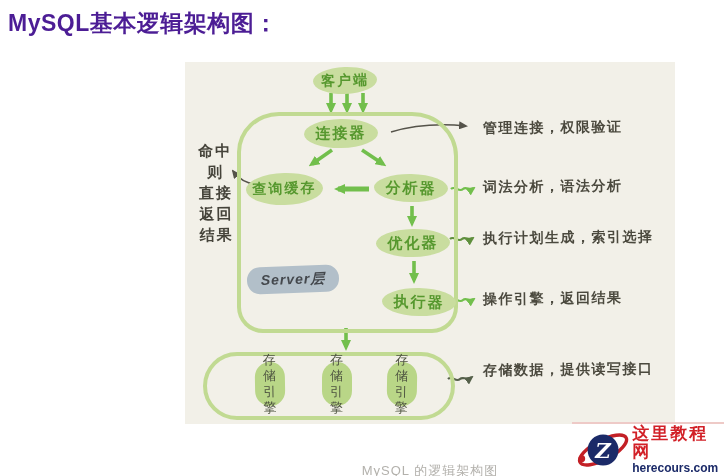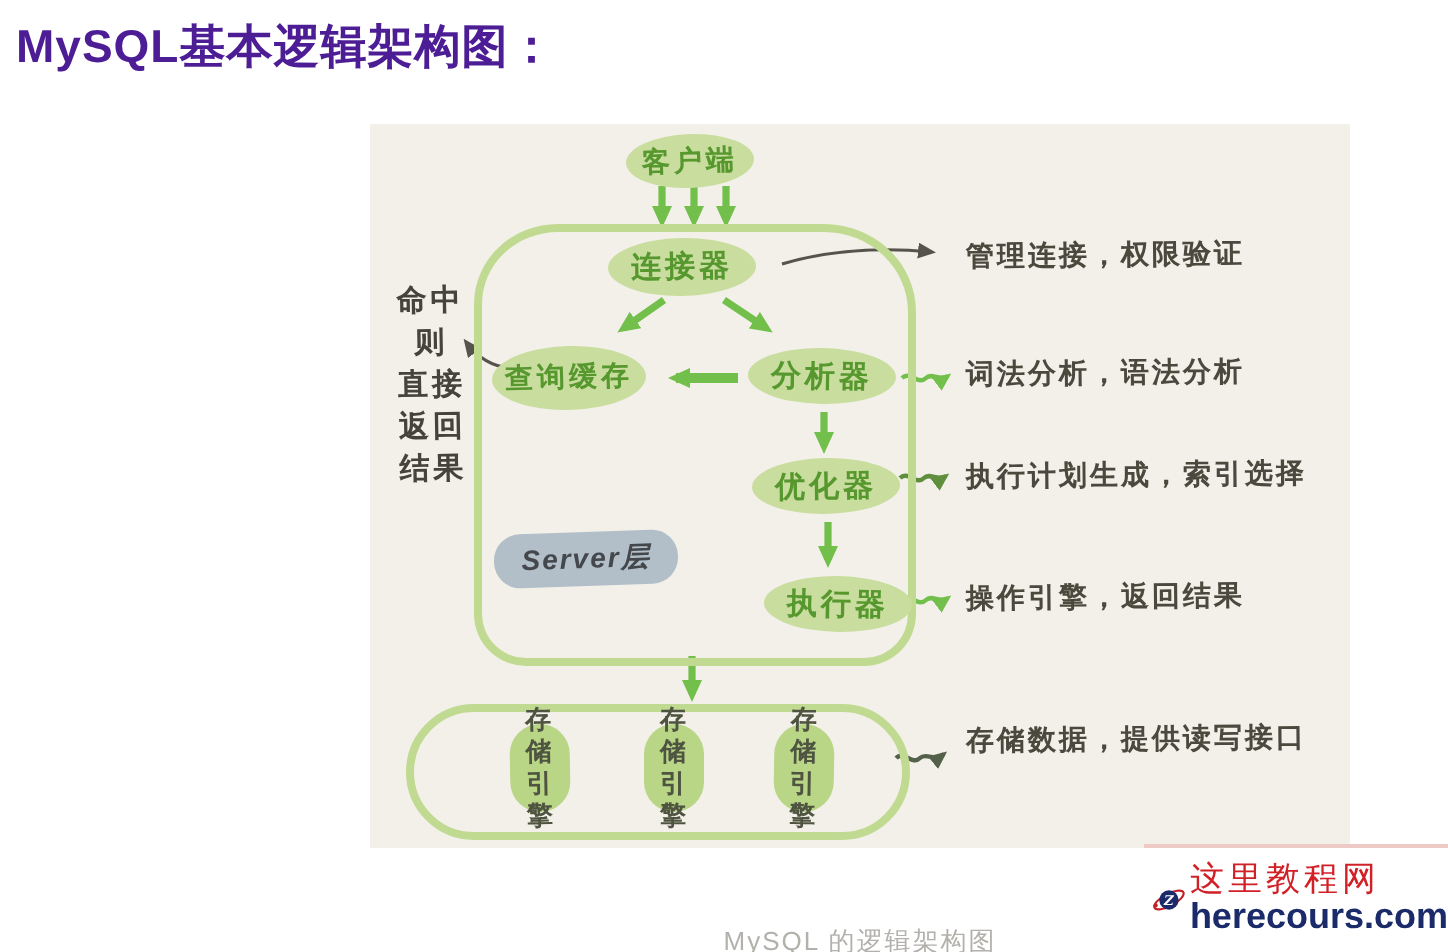--- a/index.html
+++ b/index.html
@@ -32,36 +32,36 @@
   .n-cache{left:61px;top:111px;width:77px;height:32px;transform:rotate(-1.5deg);font-size:14px;}
   .n-analyzer{left:189px;top:112px;width:74px;height:28px;transform:rotate(1deg);}
   .n-optimizer{left:191px;top:167px;width:74px;height:28px;transform:rotate(-1deg);}
   .n-executor{left:197px;top:226px;width:74px;height:28px;transform:rotate(1deg);}
   .server-chip{position:absolute;left:62px;top:204px;width:92px;height:27px;
     background:var(--chip-bg);border-radius:13px;display:flex;align-items:center;
     justify-content:center;color:#44484d;font-weight:bold;font-style:italic;
     font-size:14px;letter-spacing:1px;transform:rotate(-2deg);}
   .engine-blob{position:absolute;top:300px;height:44px;width:30px;padding:0 11px;
     background:#b9d687;border-radius:15px;display:flex;align-items:center;
-    justify-content:center;text-align:center;color:#4e5440;font-weight:bold;
+    justify-content:center;text-align:center;color:#4e5440;font-weight:normal;
     font-size:13px;line-height:16px;letter-spacing:1px;}
   .e1{left:70px;transform:rotate(-1deg);} .e2{left:137px;} .e3{left:202px;transform:rotate(1deg);}
   .left-note{position:absolute;left:10px;top:78px;width:42px;text-align:center;
     color:#45433a;font-weight:bold;font-size:15px;line-height:21px;letter-spacing:2px;
     transform:rotate(-1deg);}
   .ann{position:absolute;left:298px;color:var(--ink);font-size:14px;font-weight:bold;
     letter-spacing:1.5px;white-space:nowrap;transform:rotate(-.6deg);}
   .ann-1{top:57px;} .ann-2{top:116px;} .ann-3{top:167px;} .ann-4{top:228px;} .ann-5{top:299px;}
   .caption{position:absolute;left:185px;top:446px;width:490px;text-align:center;
     color:#b3b1ac;font-size:13px;letter-spacing:1px;margin-top:16px;}
   .logo{position:absolute;right:0;bottom:0;width:152px;height:54px;background:#fff;
     border-top:2px solid #eecac7;display:flex;align-items:center;padding-left:4px;cursor:pointer;}
   .logo-text{display:flex;flex-direction:column;line-height:1.1;margin-left:2px;}
-  .logo-name{color:#d22027;font-size:17px;font-weight:normal;letter-spacing:2px;}
-  .logo-domain{color:#1b2a68;font-size:18px;font-weight:bold;}
+  .logo-name{color:#d22027;font-size:17px;font-weight:bold;letter-spacing:2px;}
+  .logo-domain{color:#1b2a68;font-size:12px;font-weight:bold;}
 </style>
 </head>
 <body>
 
 <h1 class="page-title">MySQL基本逻辑架构图：</h1>
 
 <div class="canvas">
 
   <svg class="arrow-layer" width="490" height="362" viewBox="0 0 490 362">
     <defs>

